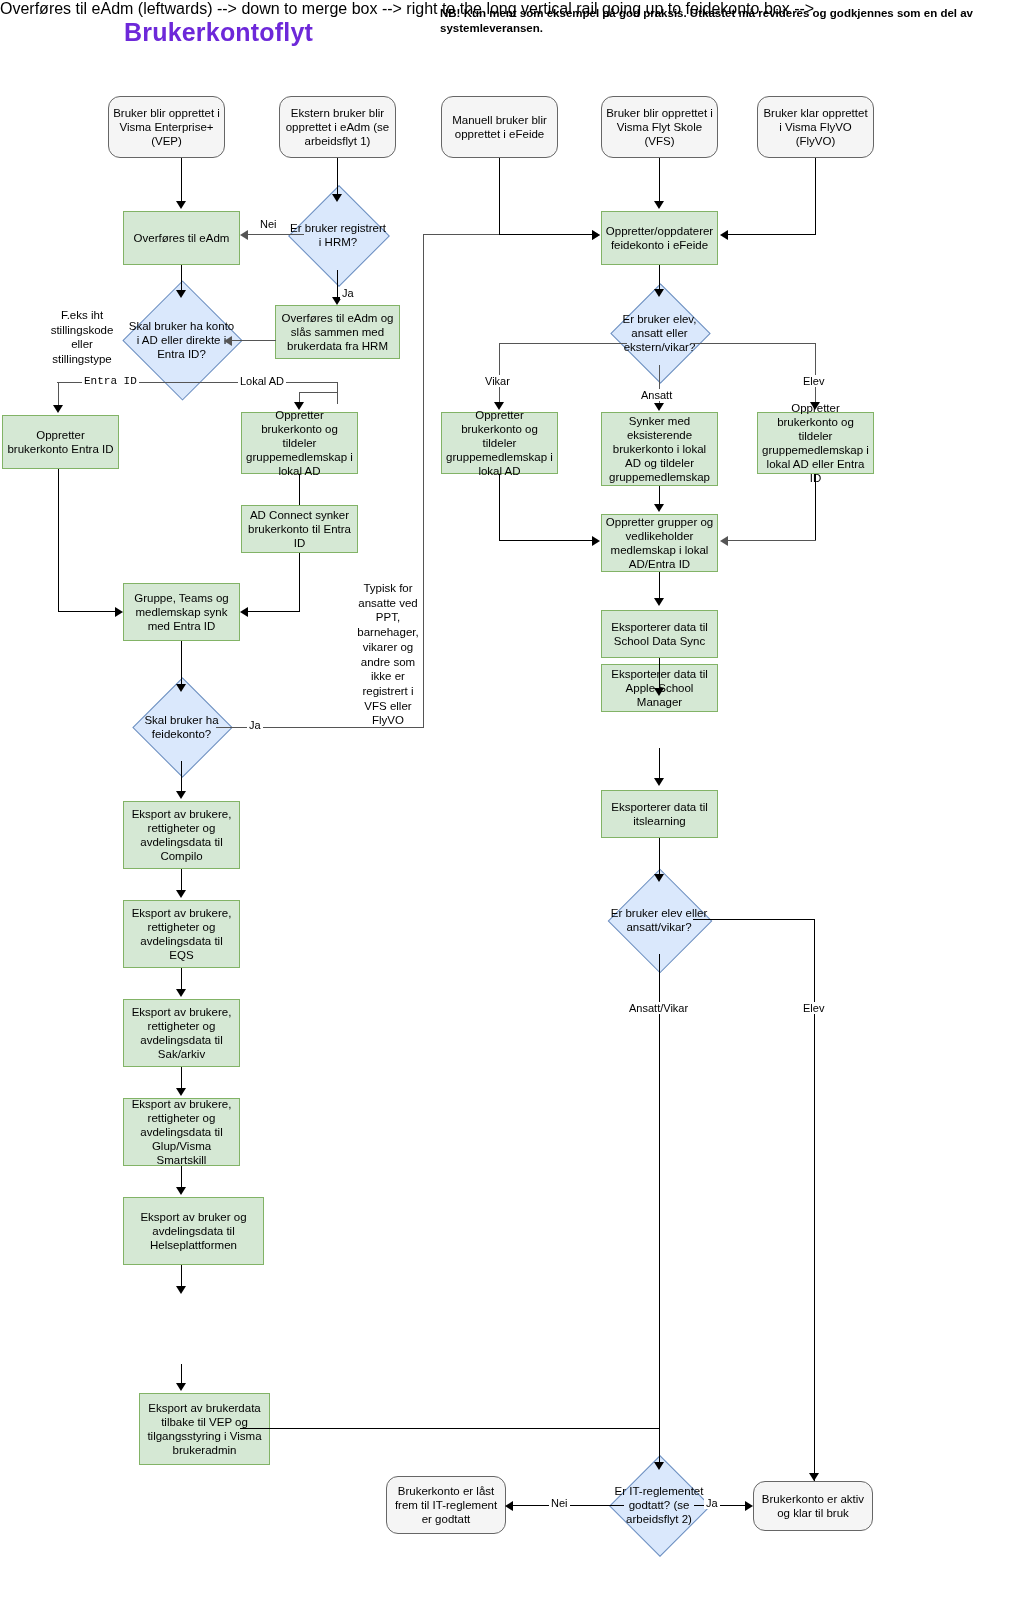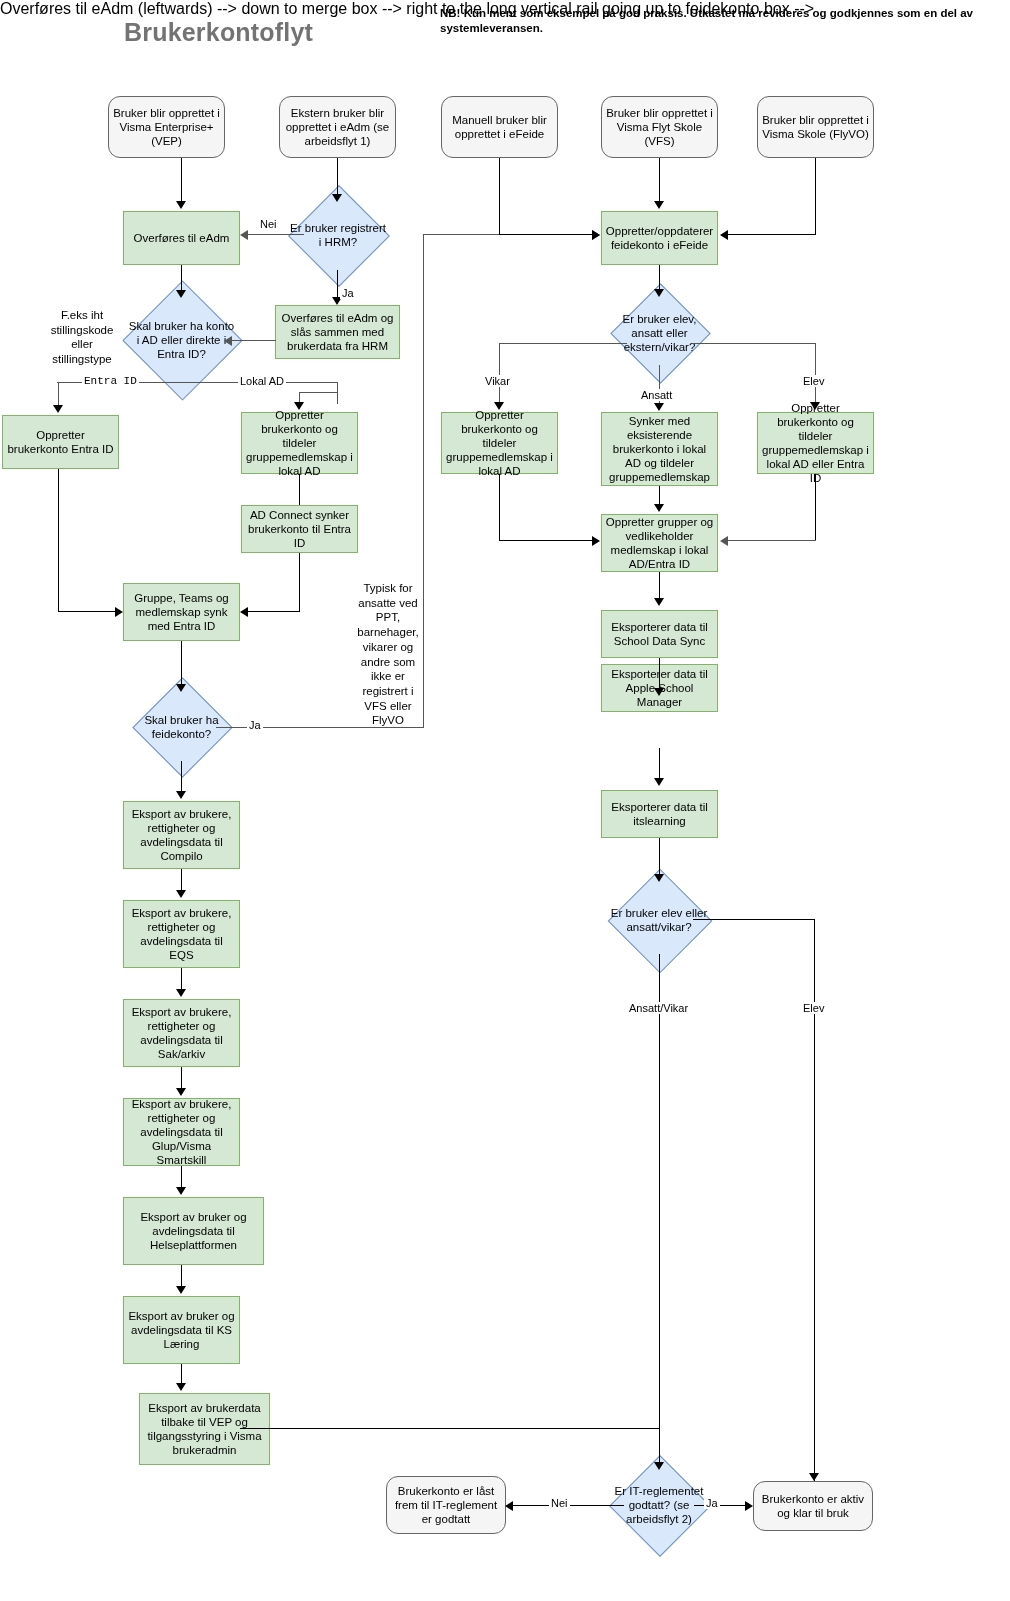--- a/index.html
+++ b/index.html
@@ -1,20 +1,20 @@
 <!DOCTYPE html>
 <html><head>
 <meta charset="utf-8">
 <style>
   html,body{margin:0;padding:0;background:#ffffff;}
   body{font-family:"Liberation Sans", sans-serif;}
   #page{position:relative;width:1010px;height:1601px;overflow:hidden;background:#fff;}
 
   
-  .title{position:absolute;font-weight:bold;font-size:25px;color:#737373;letter-spacing:.2px;}
+  .title{position:absolute;font-weight:bold;font-size:25px;color:#6d28d9;letter-spacing:.2px;}
   .nb{position:absolute;font-weight:bold;font-size:11.5px;line-height:1.32;color:#000;}
   .note{position:absolute;font-size:11.5px;line-height:1.28;color:#000;text-align:center;}
 
   
   .node{position:absolute;box-sizing:border-box;display:flex;align-items:center;
         justify-content:center;text-align:center;font-size:11.5px;line-height:1.22;color:#000;
         padding:2px 3px;}
   .proc{background:#d5e8d4;border:1px solid #82b366;}
   .term{background:#f5f5f5;border:1px solid #666666;border-radius:12px;}
 
@@ -51,21 +51,21 @@
 
   
   <div class="node term" style="left:108px;top:96px;width:117px;height:62px;">Bruker blir opprettet i Visma Enterprise+ (VEP)</div>
 
   <div class="node term" style="left:279px;top:96px;width:117px;height:62px;">Ekstern bruker blir opprettet i eAdm (se arbeidsflyt 1)</div>
 
   <div class="node term" style="left:441px;top:96px;width:117px;height:62px;">Manuell bruker blir opprettet i eFeide</div>
 
   <div class="node term" style="left:601px;top:96px;width:117px;height:62px;">Bruker blir opprettet i Visma Flyt Skole (VFS)</div>
 
-  <div class="node term" style="left:757px;top:96px;width:117px;height:62px;">Bruker blir opprettet i Visma Skole (FlyVO)</div>
+  <div class="node term" style="left:757px;top:96px;width:117px;height:62px;">Bruker klar opprettet i Visma FlyVO (FlyVO)</div>
 
   
   
   <div class="node proc" style="left:123px;top:211px;width:117px;height:54px;">Overføres til eAdm</div>
 
   
   <div class="dia-wrap" style="left:303px;top:200px;width:70px;height:70px;">
     <div class="dia-shape"></div>
     <div class="dia-label">Er bruker registrert i HRM?</div>
   </div>
@@ -101,21 +101,20 @@
     <div class="dia-shape"></div>
     <div class="dia-label">Skal bruker ha feidekonto?</div>
   </div>
 
   
   <div class="node proc" style="left:123px;top:801px;width:117px;height:68px;">Eksport av brukere, rettigheter og avdelingsdata til Compilo</div>
   <div class="node proc" style="left:123px;top:900px;width:117px;height:68px;">Eksport av brukere, rettigheter og avdelingsdata til EQS</div>
   <div class="node proc" style="left:123px;top:999px;width:117px;height:68px;">Eksport av brukere, rettigheter og avdelingsdata til Sak/arkiv</div>
   <div class="node proc" style="left:123px;top:1098px;width:117px;height:68px;">Eksport av brukere, rettigheter og avdelingsdata til Glup/Visma Smartskill</div>
   <div class="node proc" style="left:123px;top:1197px;width:141px;height:68px;">Eksport av bruker og avdelingsdata til Helseplattformen</div>
-  <div class="node proc" style="left:123px;top:1296px;width:117px;height:68px;">Eksport av bruker og avdelingsdata til KS Læring</div>
   <div class="node proc" style="left:139px;top:1393px;width:131px;height:72px;">Eksport av brukerdata tilbake til VEP og tilgangsstyring i Visma brukeradmin</div>
 
   
   <div class="node proc" style="left:601px;top:211px;width:117px;height:54px;">Oppretter/oppdaterer feidekonto i eFeide</div>
 
   <div class="dia-wrap" style="left:625px;top:298px;width:69px;height:69px;">
     <div class="dia-shape"></div>
     <div class="dia-label">Er bruker elev, ansatt eller ekstern/vikar?</div>
   </div>
 

